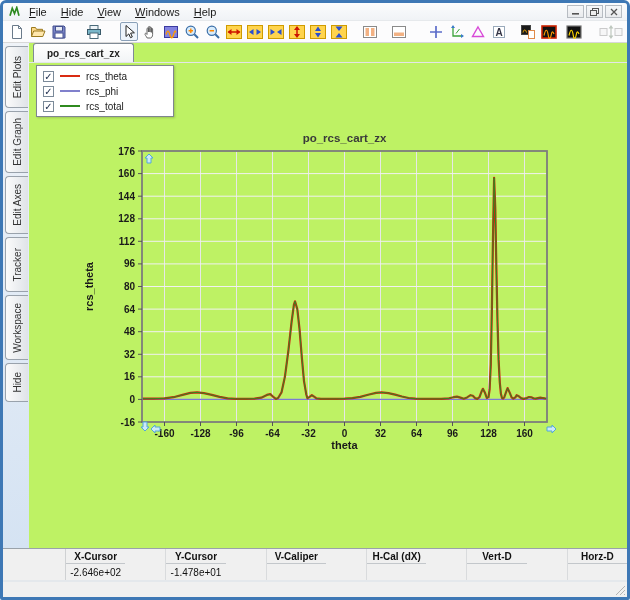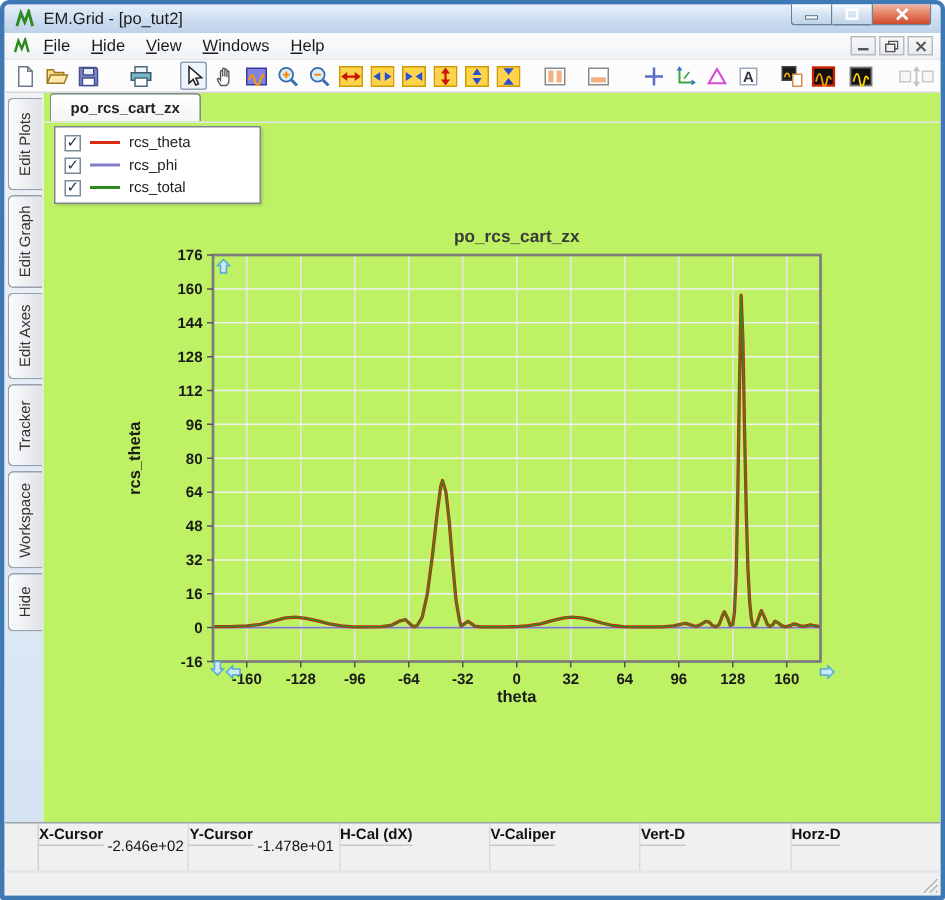--- a/index.html
+++ b/index.html
@@ -52,57 +52,32 @@
             background: #fff; box-shadow: 1px 1px 2px rgba(0,0,0,.18); padding: 4px 6px;
             display: flex; flex-direction: column; gap: 3px; z-index: 3; }
   .lrow { display: flex; align-items: center; gap: 6px; height: 12px; }
   .lcheck { width: 11px; height: 11px; border: 1px solid #7b8a99; background: #fff; font-size: 10px;
             line-height: 9px; color: #203050; display: flex; align-items: center; justify-content: center; }
   .lline { width: 20px; border-top: 2px solid; }
   .llabel { font-size: 10px; color: #222; }
   #chart { position: absolute; left: 50px; top: 86px; font-family: "Liberation Sans", sans-serif; }
   .stattable { height: 32px; flex: 0 0 auto; background: #f0f0f0; border-top: 1px solid #9aa2aa;
                display: flex; padding-left: 22px; font-size: 10px; color: #111; }
-  .scol { flex: 1 1 0; display: flex; flex-direction: row; border-left: 1px solid #d9dbdd; }
+  .scol { flex: 1 1 0; display: flex; flex-direction: column; border-left: 1px solid #d9dbdd; margin-left: 40px; }
   .scol.first { border-left: 1px solid #cfd1d3; }
   .shead { height: 15px; display: flex; align-items: center; justify-content: center;
            font-weight: bold; border-bottom: 1px solid #c3c7cb; }
   .sval { flex: 1; display: flex; align-items: center; justify-content: center; }
   .statusbar { height: 17px; flex: 0 0 auto; background: #f0f0f0; border-top: 2px solid #e4e8ec; position: relative; }
   .grip { position: absolute; right: 1px; bottom: 1px; width: 12px; height: 12px; }
 </style>
 </head>
 <body>
 
 <div class="win">
-  <div class="titlebar">
-    <span class="appicon">
-      <svg viewBox="0 0 16 16">
-          <path d="M2 13 L5 3 L8 10 L11 2 L14 13" fill="none" stroke="#2d8a1f" stroke-width="2.2"></path>
-        </svg>
-    </span>
-    <span>EM.Grid - [po_tut2]</span>
-    <div class="winbtns">
-      <div class="wbtn min">
-        <svg width="10" height="9">
-            <rect x="1" y="5.5" width="8" height="2.2" fill="#fff" stroke="#44617e" stroke-width="0.6"></rect>
-          </svg>
-      </div>
-      <div class="wbtn max">
-        <svg width="10" height="9">
-            <rect x="1.5" y="1.5" width="7" height="6" fill="none" stroke="#fff" stroke-width="1.6"></rect>
-          </svg>
-      </div>
-      <div class="wbtn close">
-        <svg width="11" height="9">
-            <path d="M2 1l7 7M9 1l-7 7" stroke="#fff" stroke-width="1.8"></path>
-          </svg>
-      </div>
-    </div>
-  </div>
 
   <div class="menubar">
     <span class="appicon" style="width:13px;height:12px">
       <svg viewBox="0 0 16 16">
           <path d="M2 13 L5 3 L8 10 L11 2 L14 13" fill="none" stroke="#2d8a1f" stroke-width="2.2"></path>
         </svg>
     </span>
     <div id="menuItems" style="display:flex">
         <span class="menuitem">File</span>
         <span class="menuitem">Hide</span>
@@ -420,25 +395,25 @@
   <div class="stattable" id="stattable">
       <div class="scol first">
         <div class="shead">X-Cursor</div>
         <div class="sval">-2.646e+02</div>
       </div>
       <div class="scol">
         <div class="shead">Y-Cursor</div>
         <div class="sval">-1.478e+01</div>
       </div>
       <div class="scol">
+        <div class="shead">V-Caliper</div>
+        <div class="sval"></div>
+      </div>
+      <div class="scol">
         <div class="shead">H-Cal (dX)</div>
-        <div class="sval"></div>
-      </div>
-      <div class="scol">
-        <div class="shead">V-Caliper</div>
         <div class="sval"></div>
       </div>
       <div class="scol">
         <div class="shead">Vert-D</div>
         <div class="sval"></div>
       </div>
       <div class="scol">
         <div class="shead">Horz-D</div>
         <div class="sval"></div>
       </div>

